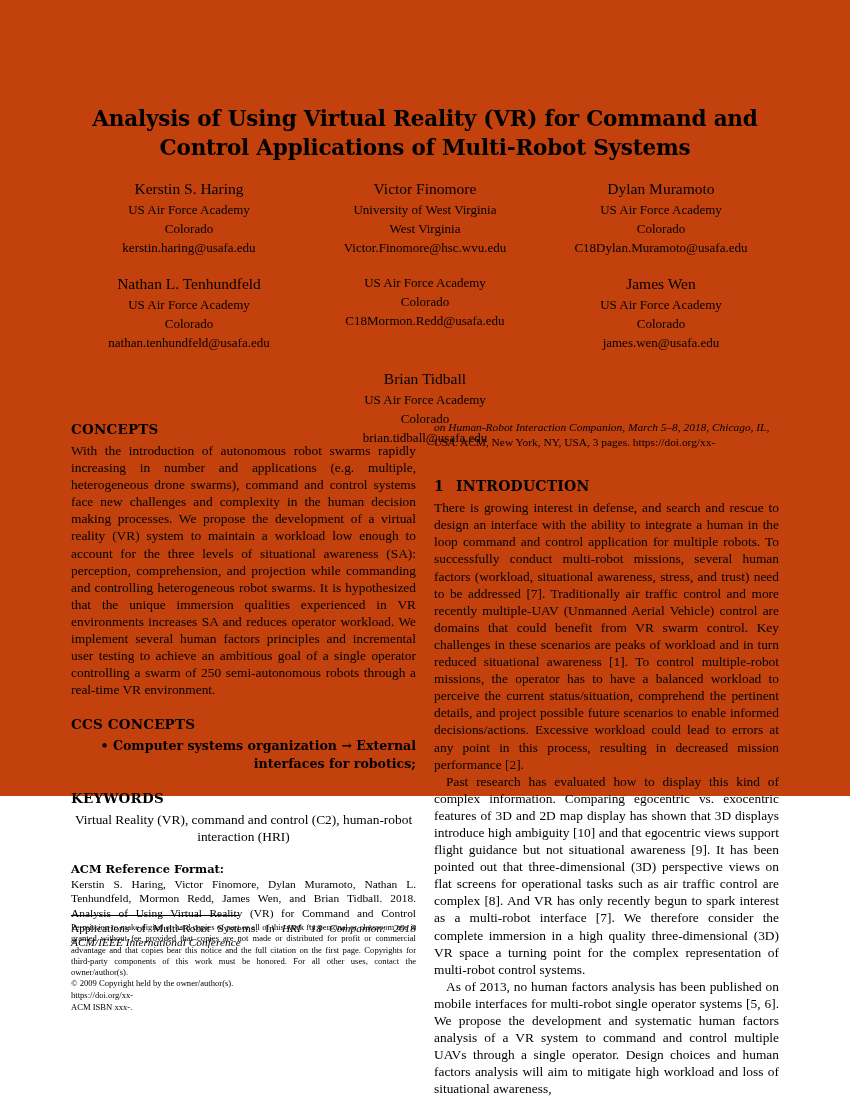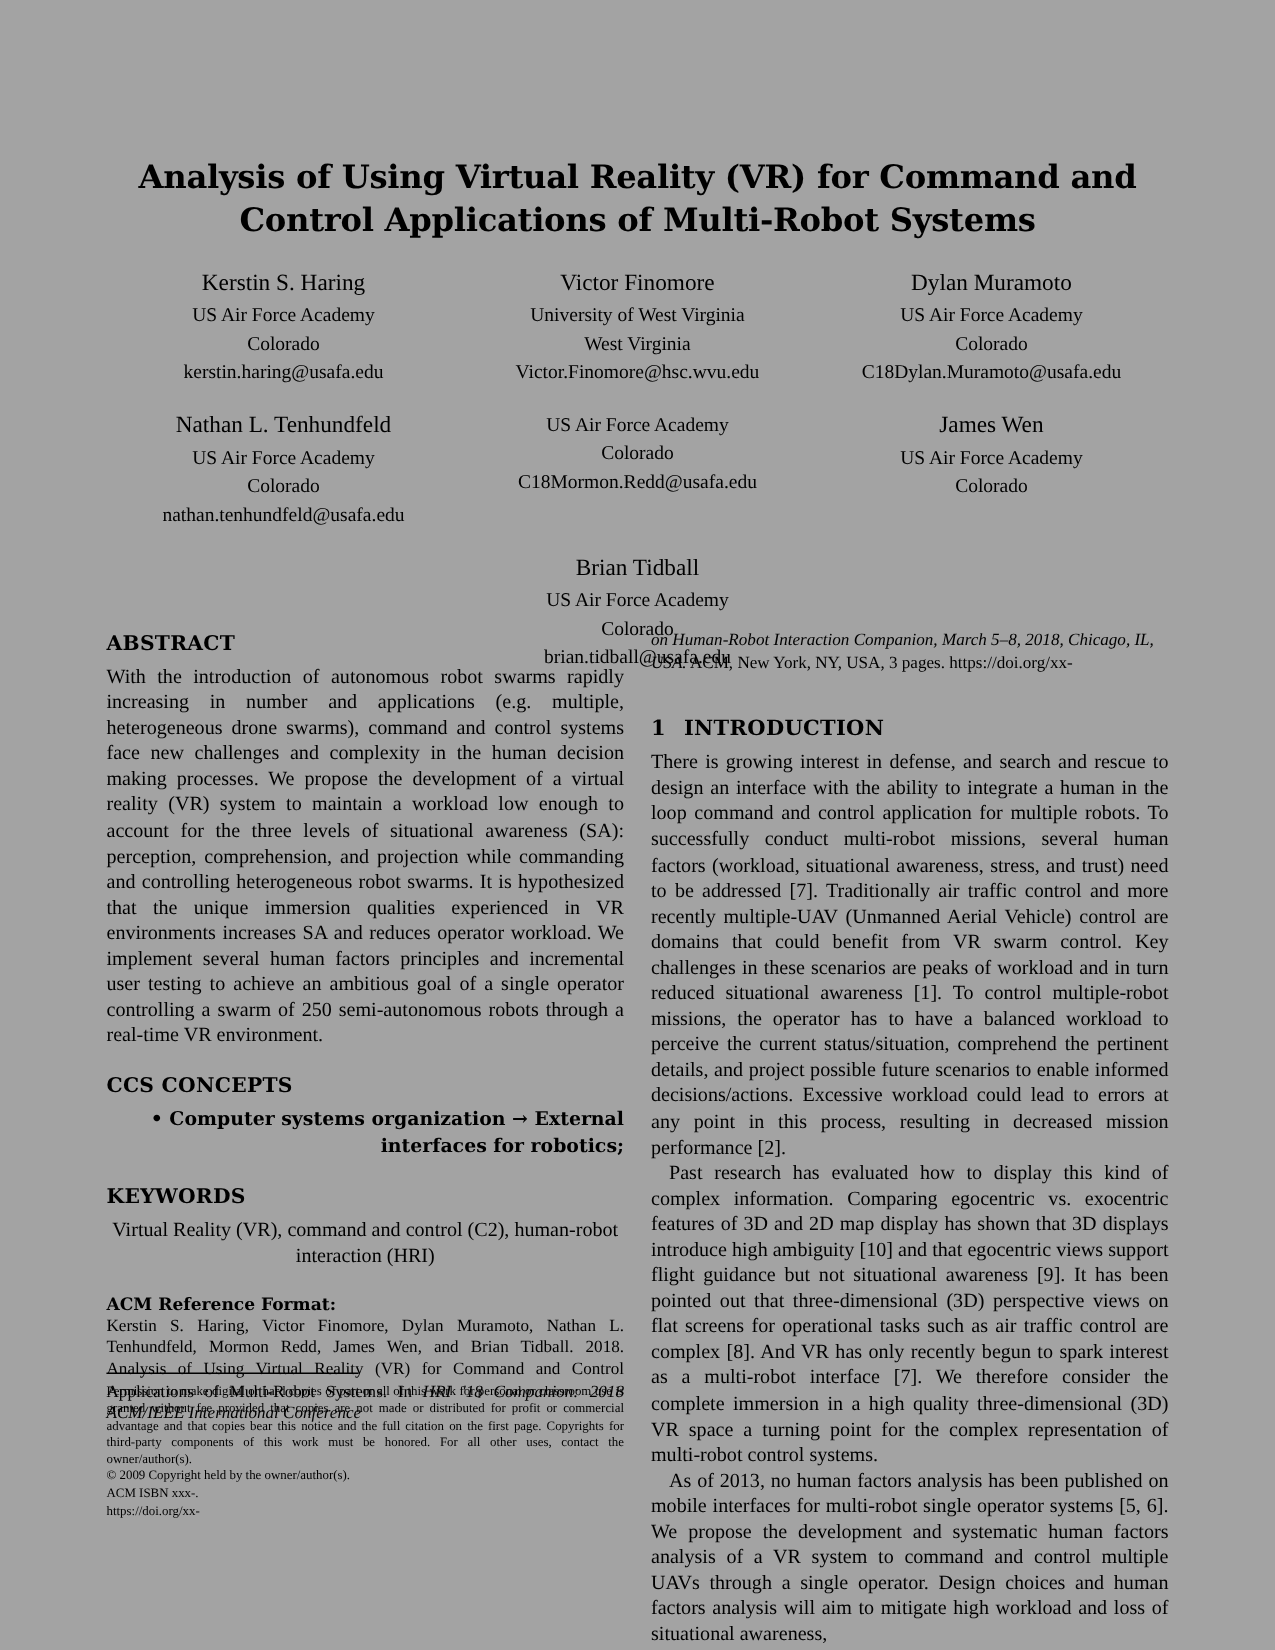--- a/index.html
+++ b/index.html
@@ -12,22 +12,22 @@
     height: 1100px;
     font-family: "Liberation Serif", "DejaVu Serif", serif;
     color: #000000;
     position: relative;
     overflow: hidden;
   }
   .page {
     position: absolute;
     left: 0; top: 0;
     width: 850px;
-    height: 1100px;
-    background: #a3a3a3;
+    height: 796px;
+    background: #c2410c;
     text-decoration: underline;
   }
 
   
   .title-block {
     position: absolute;
     left: 71px;
     top: 104px;
     width: 708px;
     text-align: center;
@@ -220,35 +220,36 @@
       </div>
       <div class="author">
         <div class="author-aff">US Air Force Academy</div>
         <div class="author-loc">Colorado</div>
         <div class="author-email">C18Mormon.Redd@usafa.edu</div>
       </div>
       <div class="author">
         <div class="author-name">James Wen</div>
         <div class="author-aff">US Air Force Academy</div>
         <div class="author-loc">Colorado</div>
+        <div class="author-email">james.wen@usafa.edu</div>
       </div>
     </div>
     <div class="author-row row-single">
       <div class="author">
         <div class="author-name">Brian Tidball</div>
         <div class="author-aff">US Air Force Academy</div>
         <div class="author-loc">Colorado</div>
         <div class="author-email">brian.tidball@usafa.edu</div>
       </div>
     </div>
   </div>
 
   <div class="col col-left">
 
-    <h2 class="sec-head">ABSTRACT</h2>
+    <h2 class="sec-head">CONCEPTS</h2>
     <p class="body-text">With the introduction of autonomous robot swarms rapidly increasing in number and applications (e.g. multiple, heterogeneous drone swarms), command and control systems face new challenges and complexity in the human decision making processes. We propose the development of a virtual reality (VR) system to maintain a workload low enough to account for the three levels of situational awareness (SA): perception, comprehension, and projection while commanding and controlling heterogeneous robot swarms. It is hypothesized that the unique immersion qualities experienced in VR environments increases SA and reduces operator workload. We implement several human factors principles and incremental user testing to achieve an ambitious goal of a single operator controlling a swarm of 250 semi-autonomous robots through a real-time VR environment.</p>
 
     <div class="sec-spacer"></div>
 
     <h2 class="sec-head">CCS CONCEPTS</h2>
     <p class="ccs-text"><span>•</span> <span>Computer systems organization → External interfaces for robotics;</span></p>
 
     <div class="sec-spacer"></div>
 
     <h2 class="sec-head">KEYWORDS</h2>
@@ -257,22 +258,22 @@
     <div class="acm-ref">
       <p class="acm-ref-head">ACM Reference Format:</p>
       <p class="acm-ref-body"><span>Kerstin S. Haring, Victor Finomore, Dylan Muramoto, Nathan L. Tenhundfeld, Mormon Redd, James Wen, and Brian Tidball. 2018. Analysis of Using Virtual Reality (VR) for Command and Control Applications of Multi-Robot Systems. In </span><i>HRI '18 Companion: 2018 ACM/IEEE International Conference</i></p>
     </div>
   </div>
 
   <div class="footnote">
     <hr>
     <p class="fn-text">Permission to make digital or hard copies of part or all of this work for personal or classroom use is granted without fee provided that copies are not made or distributed for profit or commercial advantage and that copies bear this notice and the full citation on the first page. Copyrights for third-party components of this work must be honored. For all other uses, contact the owner/author(s).</p>
     <p class="fn-line">© 2009 Copyright held by the owner/author(s).</p>
+    <p class="fn-line">https://doi.org/xx-</p>
     <p class="fn-line">ACM ISBN xxx-.</p>
-    <p class="fn-line">https://doi.org/xx-</p>
   </div>
 
   <div class="col col-right">
 
     <p class="ref-cont"><i>on Human-Robot Interaction Companion, March 5–8, 2018, Chicago, IL, USA.</i><span> ACM, New York, NY, USA, 3 pages. https://doi.org/xx-</span></p>
 
     <div class="sec-spacer"></div>
     <div class="sec-spacer-sm"></div>
 
     <h2 class="sec-head numbered"><span class="sec-num">1</span><span>INTRODUCTION</span></h2>

